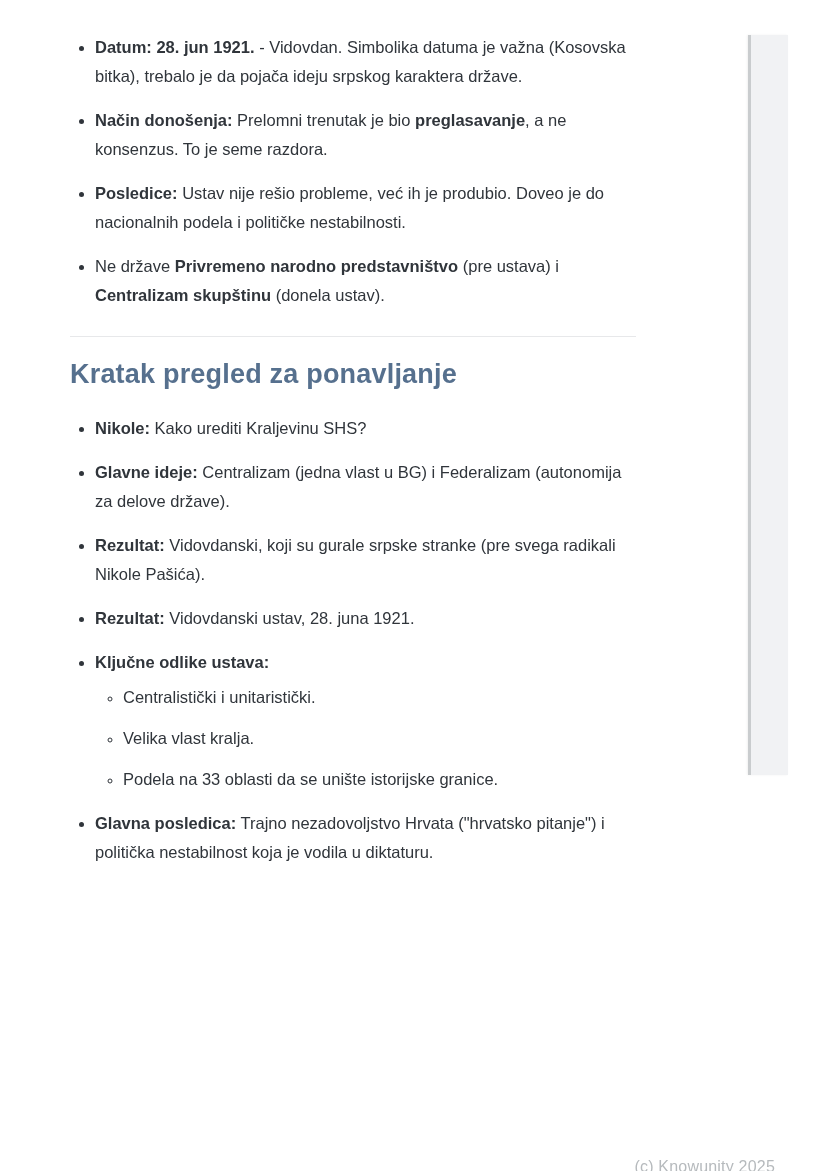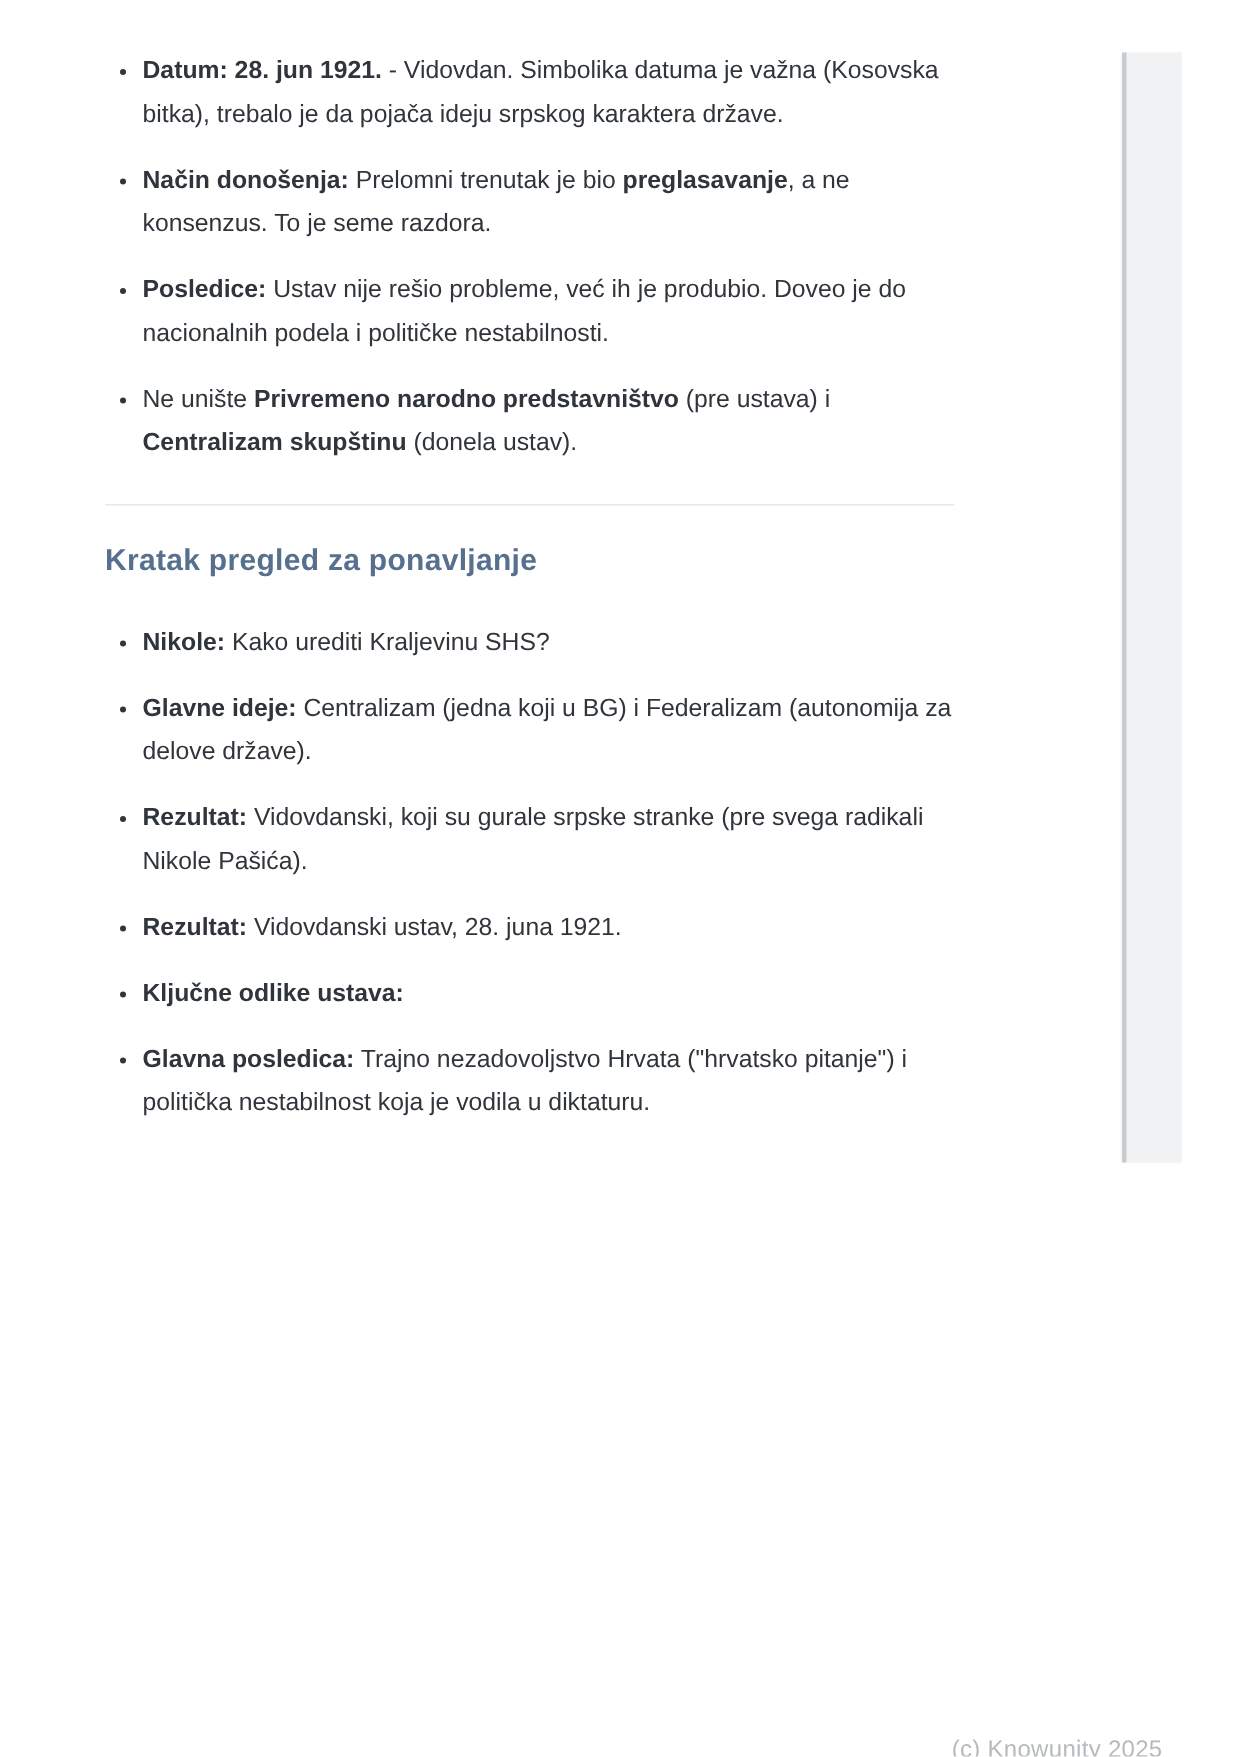--- a/index.html
+++ b/index.html
@@ -51,21 +51,21 @@
   .divider {
     height: 1px;
     background: var(--divider);
     border: none;
     margin: 26px 0 0 0;
     width: 566px;
   }
 
   h2.section-heading {
     color: var(--heading);
-    font-size: 20px;
+    font-size: 27px;
     font-weight: 700;
     letter-spacing: 0.2px;
     margin: 21px 0 24px 0;
     line-height: 32px;
   }
 
   .page-edge-strip {
     position: absolute;
     left: 748px; top: 35px;
     width: 40px; height: 740px;
@@ -87,35 +87,39 @@
 
 <div class="page">
 
   <div class="content">
 
     <div>
         <ul class="bullets">
           <li><span class="b">Datum: 28. jun 1921.</span><span class="r"> - Vidovdan. Simbolika datuma je važna (Kosovska bitka), trebalo je da pojača ideju srpskog karaktera države.</span></li>
           <li><span class="b">Način donošenja:</span><span class="r"> Prelomni trenutak je bio </span><span class="b">preglasavanje</span><span class="r">, a ne konsenzus. To je seme razdora.</span></li>
           <li><span class="b">Posledice:</span><span class="r"> Ustav nije rešio probleme, već ih je produbio. Doveo je do nacionalnih podela i političke nestabilnosti.</span></li>
-          <li><span class="r">Ne unište </span><span class="b">Privremeno narodno predstavništvo</span><span class="r"> (pre ustava) i </span><span class="b">Centralizam skupštinu</span><span class="r"> (donela ustav).</span></li>
+          <li><span class="r">Ne države </span><span class="b">Privremeno narodno predstavništvo</span><span class="r"> (pre ustava) i </span><span class="b">Centralizam skupštinu</span><span class="r"> (donela ustav).</span></li>
         </ul>
       </div>
 
     <hr class="divider">
 
     <h2 class="section-heading">Kratak pregled za ponavljanje</h2>
 
     <div>
         <ul class="bullets">
           <li><span class="b">Nikole:</span><span class="r"> Kako urediti Kraljevinu SHS?</span></li>
-          <li><span class="b">Glavne ideje:</span><span class="r"> Centralizam (jedna koji u BG) i Federalizam (autonomija za delove države).</span></li>
+          <li><span class="b">Glavne ideje:</span><span class="r"> Centralizam (jedna vlast u BG) i Federalizam (autonomija za delove države).</span></li>
           <li><span class="b">Rezultat:</span><span class="r"> Vidovdanski, koji su gurale srpske stranke (pre svega radikali Nikole Pašića).</span></li>
           <li><span class="b">Rezultat:</span><span class="r"> Vidovdanski ustav, 28. juna 1921.</span></li>
-          <li><span class="b">Ključne odlike ustava:</span></li>
+          <li><span class="b">Ključne odlike ustava:</span><ul class="sub-bullets">
+              <li><span class="r">Centralistički i unitaristički.</span></li>
+              <li><span class="r">Velika vlast kralja.</span></li>
+              <li><span class="r">Podela na 33 oblasti da se unište istorijske granice.</span></li>
+            </ul></li>
           <li><span class="b">Glavna posledica:</span><span class="r"> Trajno nezadovoljstvo Hrvata ("hrvatsko pitanje") i politička nestabilnost koja je vodila u diktaturu.</span></li>
         </ul>
       </div>
 
   </div>
 
   <div class="page-edge-strip"></div>
 
   <div class="footer-copyright">(c) Knowunity 2025</div>
 

